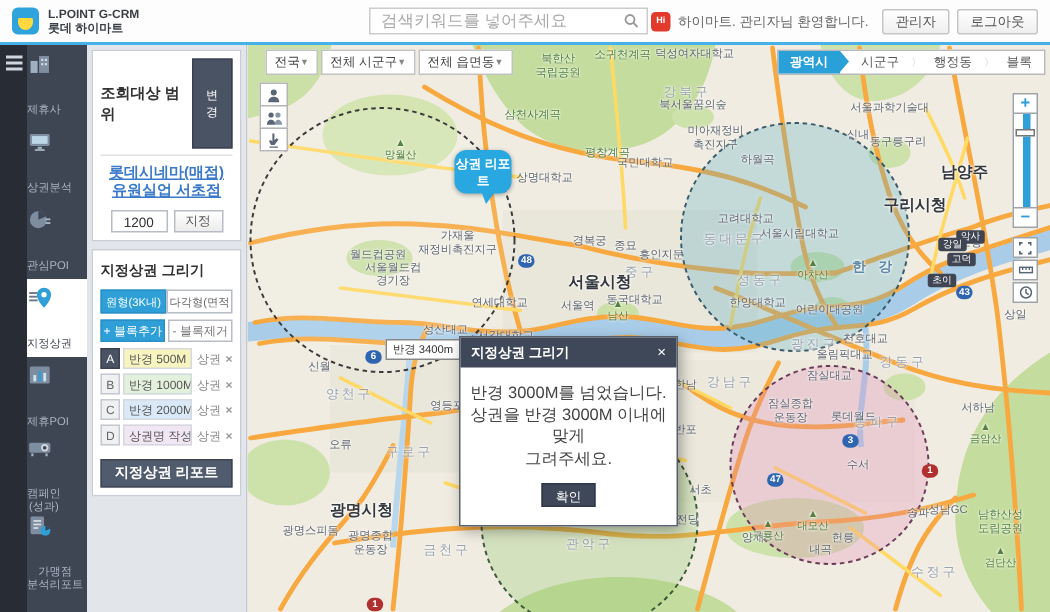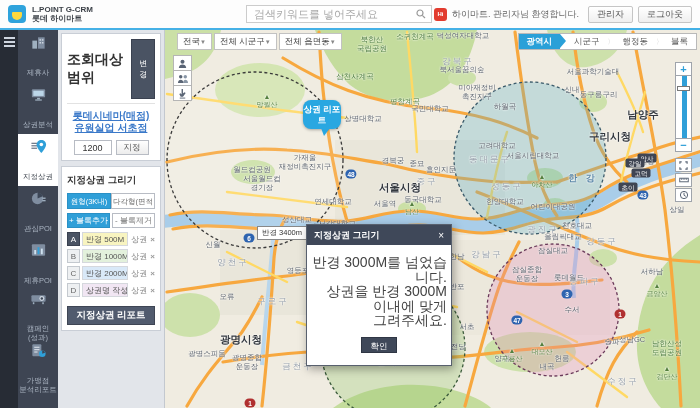--- a/index.html
+++ b/index.html
@@ -22,32 +22,32 @@
     font-size:6px;font-weight:bold;display:flex;align-items:center;justify-content:center;}
   .welcome{font-size:9px;color:#666;margin-right:4px;}
   .hdr-btn{height:17px;padding:0 8px;font-size:9px;color:#555;background:linear-gradient(#fff,#efefef);
     border:1px solid #c5c5c5;border-radius:2px;line-height:15px;text-align:right;}
 
   
   #rail{position:absolute;left:0;top:30px;width:18px;height:378px;background:#272c35;}
   #hamburger{margin:7px auto 0;width:11px;cursor:pointer;}
   #hamburger span{display:block;height:2px;background:#cfd6e0;margin-bottom:2px;}
   #side{position:absolute;left:18px;top:30px;width:40px;height:378px;background:#3e4553;}
-  .side-item{height:52px;display:flex;flex-direction:column;align-items:center;justify-content:center;
+  .side-item{height:52px;display:flex;flex-direction:column;align-items:flex-start;justify-content:center;
     gap:18px;color:#aab4c2;font-size:7.5px;line-height:8.5px;text-align:center;white-space:pre-line;cursor:pointer;}
   .side-item.active{background:#fff;color:#454b54;}
   .side-item svg{display:block;}
 
   
   #panel{position:absolute;left:58px;top:30px;width:107px;height:378px;background:#e2e5ea;
     border-right:1px solid #c3c8cf;padding:3px;}
   .card{background:#fff;border:1px solid #c9ced6;padding:5px;margin-bottom:5px;}
   .card-title-row{display:flex;align-items:center;justify-content:space-between;
     border-bottom:1px solid #e2e2e2;padding-bottom:4px;}
-  .card-title{font-size:14px;font-weight:bold;color:#333;}
+  .card-title{font-size:10px;font-weight:bold;color:#333;}
   .chg-btn{background:#4a5363;color:#fff;font-size:8px;padding:18px 5px;border:1px solid #3a4150;cursor:pointer;}
   .store-link{display:block;text-align:center;font-size:10px;line-height:12px;font-weight:bold;
     color:#3b79c9;text-decoration:underline;margin:6px 0;cursor:pointer;}
   .radius-row{display:flex;justify-content:center;gap:4px;}
   .radius-input{width:38px;height:15px;border:1px solid #b8bcc4;font-size:9px;text-align:center;color:#333;}
   .assign-btn{height:15px;padding:0 7px;font-size:8.5px;border:1px solid #b8bcc4;background:linear-gradient(#fff,#ececec);color:#555;}
   .card2-title{font-size:9.5px;font-weight:bold;color:#333;margin:2px 0 6px;}
   .tabs{display:flex;}
   .tab{flex:1;height:16px;line-height:15px;font-size:7.5px;text-align:center;border:1px solid #b8bcc4;
     background:#fff;color:#666;cursor:pointer;}
@@ -117,21 +117,21 @@
   .radius-tag{position:absolute;left:92px;top:196px;background:#fff;border:1px solid #888;
     font-size:7.5px;line-height:9.5px;text-align:center;padding:1px 4px;color:#333;}
 
   
   .modal{position:absolute;left:141px;top:194px;width:146px;background:#fff;border:1px solid #58606e;
     box-shadow:2px 3px 9px rgba(0,0,0,.35);}
   .modal-head{background:#3f4859;color:#fff;height:20px;display:flex;align-items:center;
     justify-content:space-between;padding:0 7px;font-size:9px;font-weight:bold;}
   .modal-close{cursor:pointer;font-size:10px;font-weight:normal;}
   .modal-body{padding:10px 4px 10px;}
-  .modal-line{font-size:14px;line-height:14.5px;color:#444;text-align:right;}
+  .modal-line{font-size:11px;line-height:14.5px;color:#444;text-align:center;}
   .confirm-btn{display:block;margin:9px auto 2px;width:36px;height:16px;background:#3f4859;color:#fff;
     font-size:8.5px;border:1px solid #2f3644;cursor:pointer;line-height:14px;text-align:center;}
 </style>
 </head>
 <body>
 
 <div id="app">
 
   <div id="header">
     <div class="logo-wrap">
@@ -173,33 +173,33 @@
             <rect x="12.6" y="5.5" width="1.6" height="1.6" fill="#cfd8e2"></rect>
             <rect x="10" y="8.5" width="1.6" height="1.6" fill="#cfd8e2"></rect>
             <rect x="12.6" y="8.5" width="1.6" height="1.6" fill="#cfd8e2"></rect>
           </svg></span><span>제휴사</span></div>
       <div class="side-item"><span><svg width="17" height="17" viewBox="0 0 18 18">
             <rect x="2" y="3.5" width="14" height="8.5" rx="1" fill="#7f8da0"></rect>
             <rect x="3.5" y="5" width="11" height="5.5" fill="#bcd6e8"></rect>
             <rect x="7.5" y="12.5" width="3" height="1.6" fill="#9fb0c0"></rect>
             <rect x="5.5" y="14.2" width="7" height="1.3" fill="#9fb0c0"></rect>
           </svg></span><span>상권분석</span></div>
+      <div class="side-item"><span><svg width="17" height="17" viewBox="0 0 18 18">
+            <circle cx="8" cy="9" r="6" fill="#7f8da0"></circle>
+            <path d="M8,9 L8,3 A6,6 0 0 1 13.5,6.5 Z" fill="#3c4656"></path>
+            <rect x="13" y="8" width="3.5" height="1.4" fill="#9fb0c0"></rect>
+            <rect x="13" y="10.6" width="3.5" height="1.4" fill="#9fb0c0"></rect>
+          </svg></span><span>관심POI</span></div>
       <div class="side-item active"><span><svg width="17" height="17" viewBox="0 0 18 18">
             <rect x="1.5" y="5" width="6" height="1.3" fill="#6b7687"></rect>
             <rect x="1.5" y="7.6" width="6" height="1.3" fill="#6b7687"></rect>
             <rect x="1.5" y="10.2" width="6" height="1.3" fill="#6b7687"></rect>
             <path d="M12,2 C9.2,2 7,4.2 7,7 C7,10.8 12,16 12,16 S17,10.8 17,7 C17,4.2 14.8,2 12,2 Z" fill="#2f9fd8"></path>
             <circle cx="12" cy="6.8" r="1.9" fill="#fff"></circle>
           </svg></span><span>지정상권</span></div>
-      <div class="side-item"><span><svg width="17" height="17" viewBox="0 0 18 18">
-            <circle cx="8" cy="9" r="6" fill="#7f8da0"></circle>
-            <path d="M8,9 L8,3 A6,6 0 0 1 13.5,6.5 Z" fill="#3c4656"></path>
-            <rect x="13" y="8" width="3.5" height="1.4" fill="#9fb0c0"></rect>
-            <rect x="13" y="10.6" width="3.5" height="1.4" fill="#9fb0c0"></rect>
-          </svg></span><span>관심POI</span></div>
       <div class="side-item"><span><svg width="17" height="17" viewBox="0 0 18 18">
             <rect x="2" y="2.5" width="14" height="12" rx="1" fill="#7f8da0"></rect>
             <rect x="4.5" y="8.5" width="2" height="4.5" fill="#cfe2f0"></rect>
             <rect x="8" y="5.5" width="2" height="7.5" fill="#2f9fd8"></rect>
             <rect x="11.5" y="7" width="2" height="6" fill="#cfe2f0"></rect>
           </svg></span><span>제휴POI</span></div>
       <div class="side-item"><span><svg width="17" height="17" viewBox="0 0 18 18">
             <rect x="1.5" y="5.5" width="15" height="7" rx="1.2" fill="#7f8da0"></rect>
             <circle cx="12.5" cy="9" r="2.6" fill="#cfd8e2"></circle>
             <circle cx="12.5" cy="9" r="1.3" fill="#3c4656"></circle>

